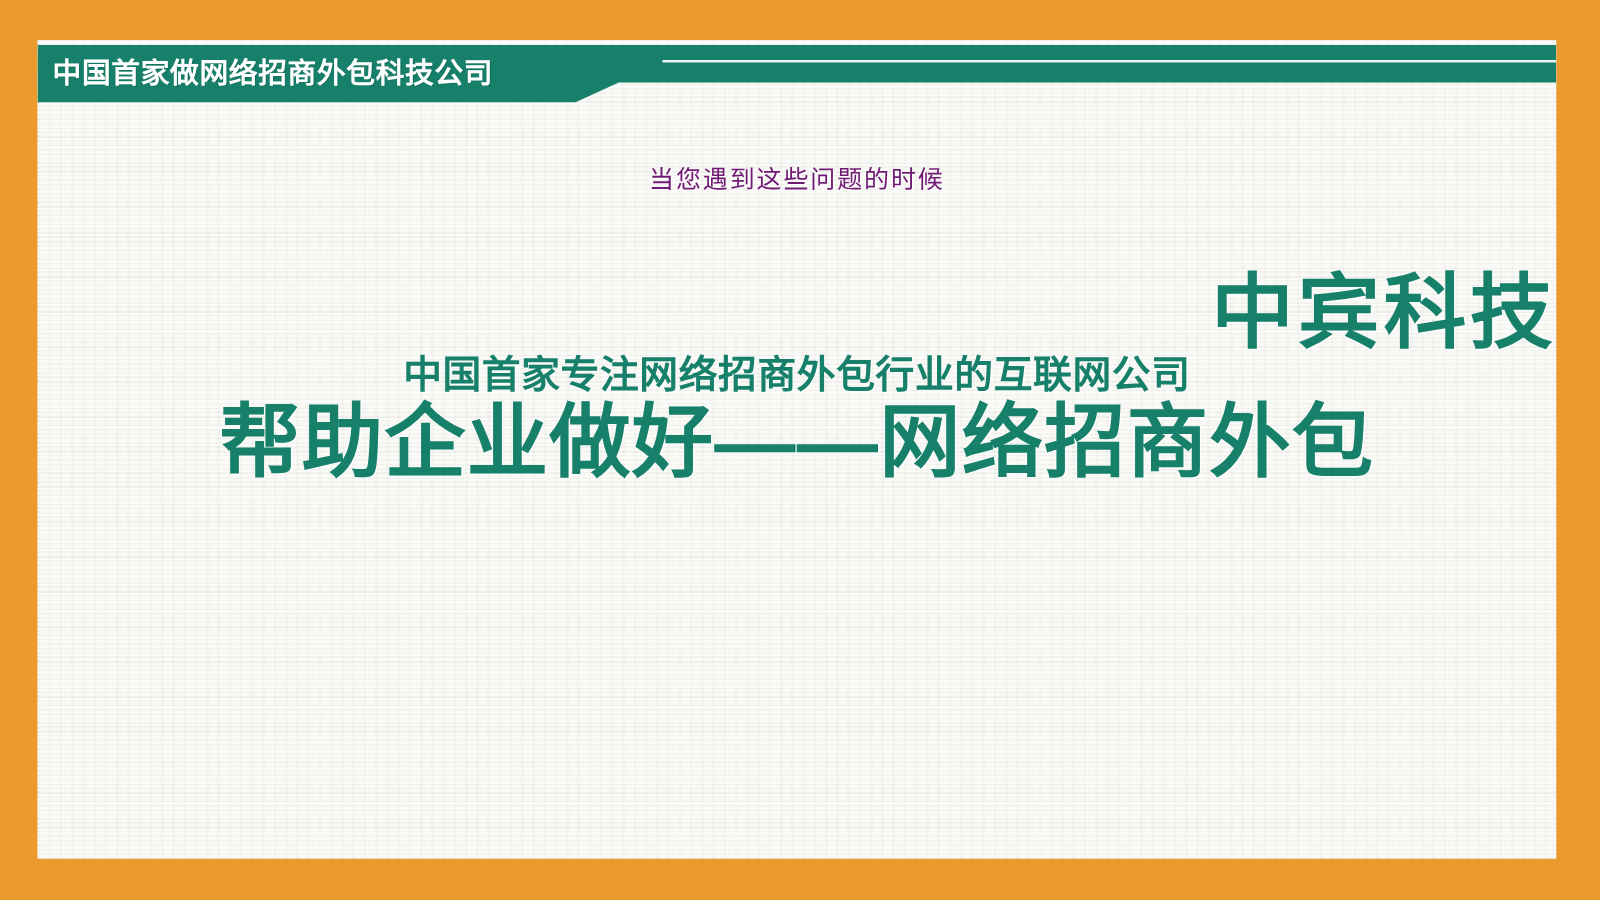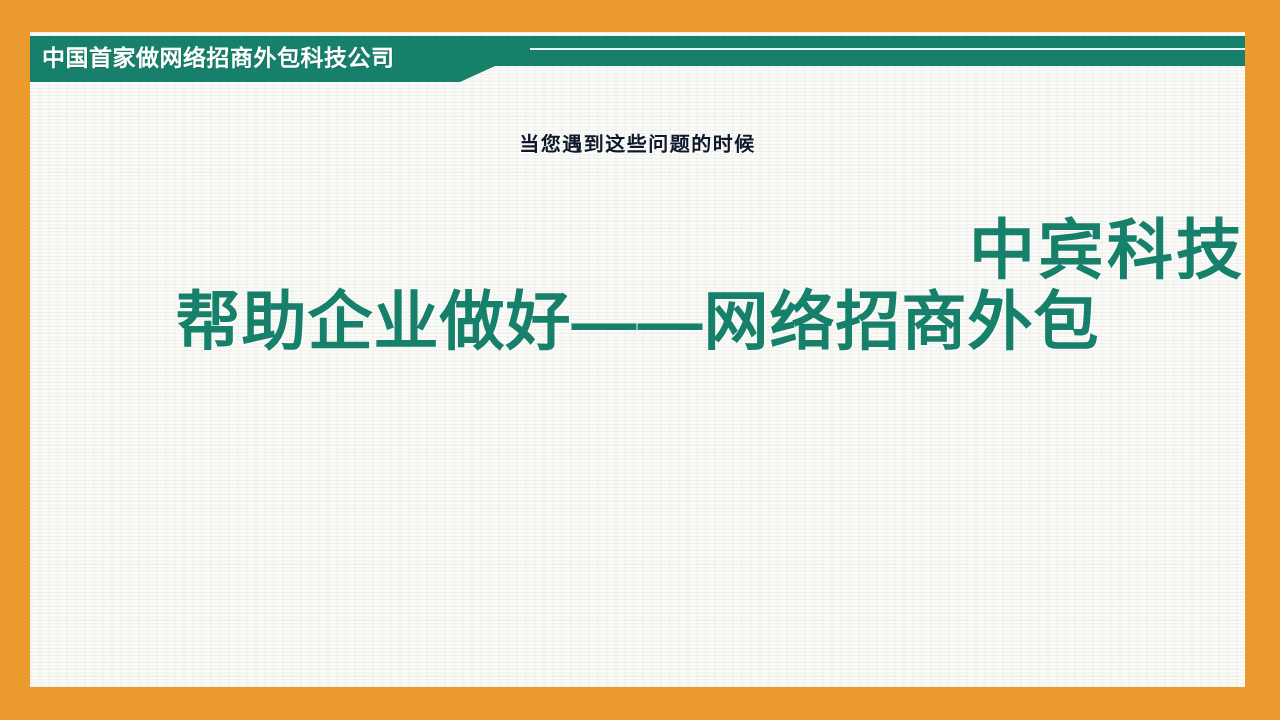--- a/index.html
+++ b/index.html
@@ -100,23 +100,23 @@
 
   
   .content {
     position: absolute;
     left: 30px;
     top: 130px;
     width: 1215px;
     text-align: center;
   }
   .eyebrow {
-    color: #0f172a;
+    color: #701a75;
     font-size: 20px;
-    font-weight: bold;
+    font-weight: normal;
     letter-spacing: 1.5px;
     line-height: 28px;
     text-shadow: 1px 1px 0 rgba(255,255,255,0.85);
   }
   .brand {
     margin-top: 55px;
     color: #17806b;
     font-size: 66px;
     font-weight: bold;
     letter-spacing: 3px;
@@ -160,18 +160,19 @@
       <polygon points="1215,30 1215,33 470,33 465,30" fill="#17806b" opacity="0.0"></polygon>
     </svg>
     <div class="header-title">中国首家做网络招商外包科技公司</div>
   </div>
 
   <div class="content">
     <div class="eyebrow">当您遇到这些问题的时候</div>
 
     <div class="brand">中宾科技</div>
 
+    <div class="tagline">中国首家专注网络招商外包行业的互联网公司</div>
 
     <div class="headline">帮助企业做好——网络招商外包</div>
   </div>
 
 
 </div>
 
 </body></html>

